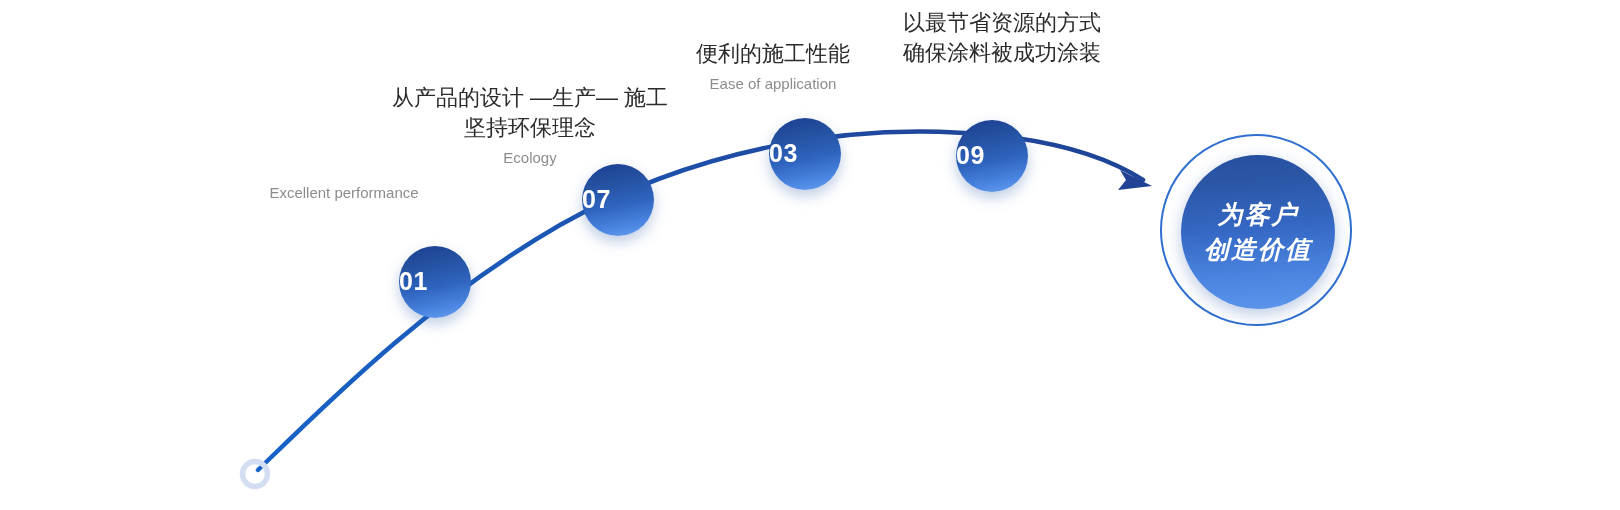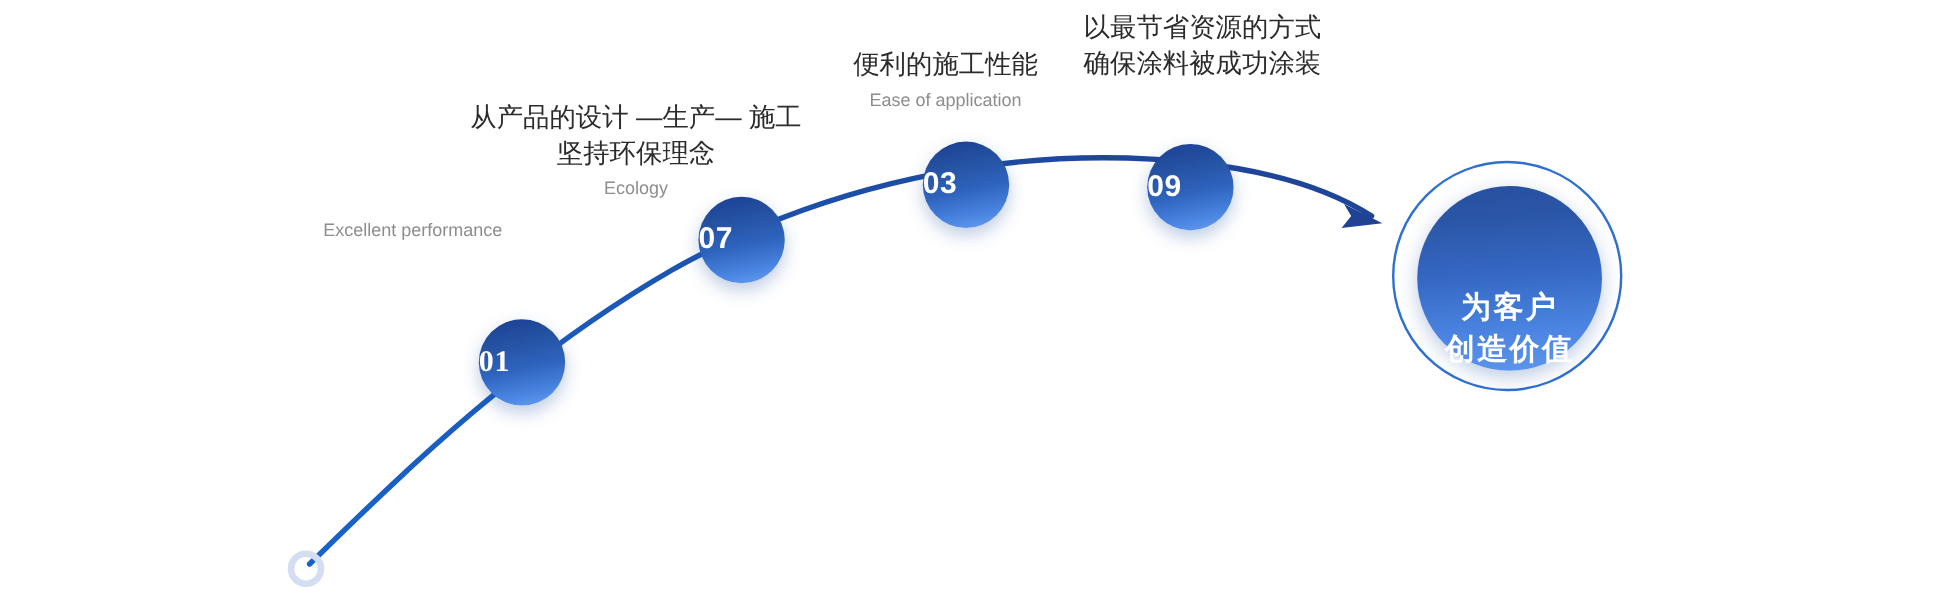--- a/index.html
+++ b/index.html
@@ -88,22 +88,23 @@
   #goal-core {
     position: absolute;
     left: 21px;
     top: 21px;
     width: 154px;
     height: 154px;
     border-radius: 50%;
     background: linear-gradient(176deg, #26509e 0%, #2b56a6 18%, #3568c4 48%, #4a84e0 76%, #5e96ec 100%);
     box-shadow: 0 5px 16px rgba(45, 90, 170, 0.32);
     display: flex;
-    align-items: flex-end;
+    align-items: center;
     justify-content: center;
+    font-style: italic;
   }
   #goal-text {
     color: #ffffff;
     font-size: 25px;
     font-weight: bold;
     line-height: 35px;
     text-align: center;
     letter-spacing: 2px;
   }
   #goal-text span {
@@ -124,21 +125,21 @@
       </linearGradient>
     </defs>
 
     <path id="main-curve" d="M 258 470 C 330 400, 430 300, 560 225 C 700 146, 860 120, 1000 136 C 1070 144, 1115 162, 1143 180" fill="none" stroke="url(#curveGrad)" stroke-width="4.5" stroke-linecap="round"></path>
 
     <path id="arrow-head" d="M 1152 186 L 1120 170 L 1126 180 L 1118 190 Z" fill="#1f4294"></path>
 
     <circle cx="255" cy="474" r="12.5" fill="none" stroke="#d4def2" stroke-width="5.5"></circle>
   </svg>
 
-  <div class="step-node" style="left:399px; top:266px;font-family:Liberation Serif, serif;">
+  <div class="step-node" style="left:399px; top:246px;">
     <span class="step-num">01</span>
   </div>
 
   <div class="step-node" style="left:582px; top:164px;">
     <span class="step-num">07</span>
   </div>
 
   <div class="step-node" style="left:769px; top:118px;">
     <span class="step-num">03</span>
   </div>
@@ -150,21 +151,21 @@
   <div class="label-block" style="left:160px; top:178px; width:368px;">
     <div class="label-en">Excellent performance</div>
   </div>
 
   <div class="label-block" style="left:378px; top:83px; width:304px;">
     <div class="label-cn">从产品的设计 —生产— 施工</div>
     <div class="label-cn">坚持环保理念</div>
     <div class="label-en">Ecology</div>
   </div>
 
-  <div class="label-block" style="left:692px; top:39px; width:192px;text-align:center;">
+  <div class="label-block" style="left:677px; top:39px; width:192px;text-align:center;">
     <div class="label-cn">便利的施工性能</div>
     <div class="label-en">Ease of application</div>
   </div>
 
   <div class="label-block" style="left:872px; top:8px; width:260px;text-align:center;">
     <div class="label-cn">以最节省资源的方式</div>
     <div class="label-cn">确保涂料被成功涂装</div>
   </div>
 
   <div id="goal-wrap">

